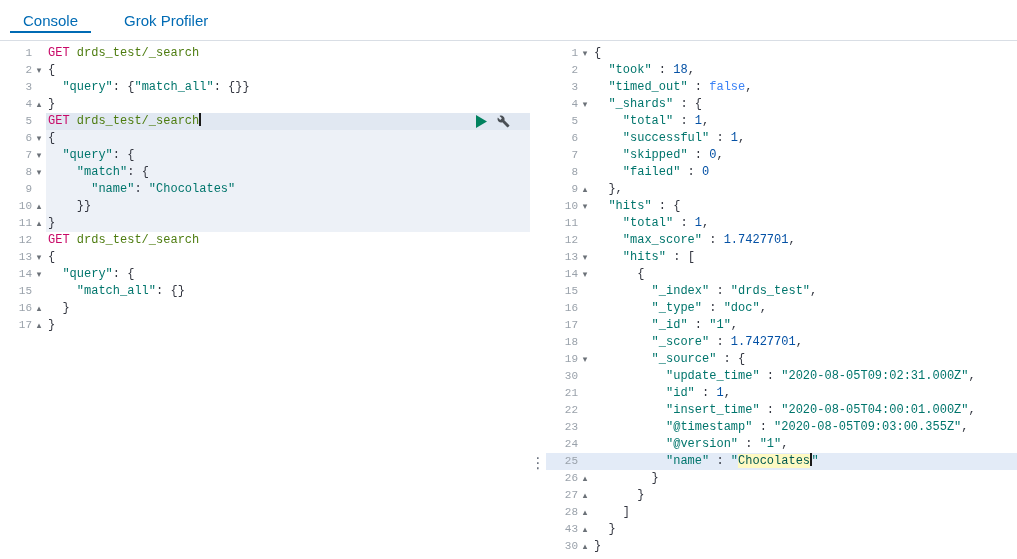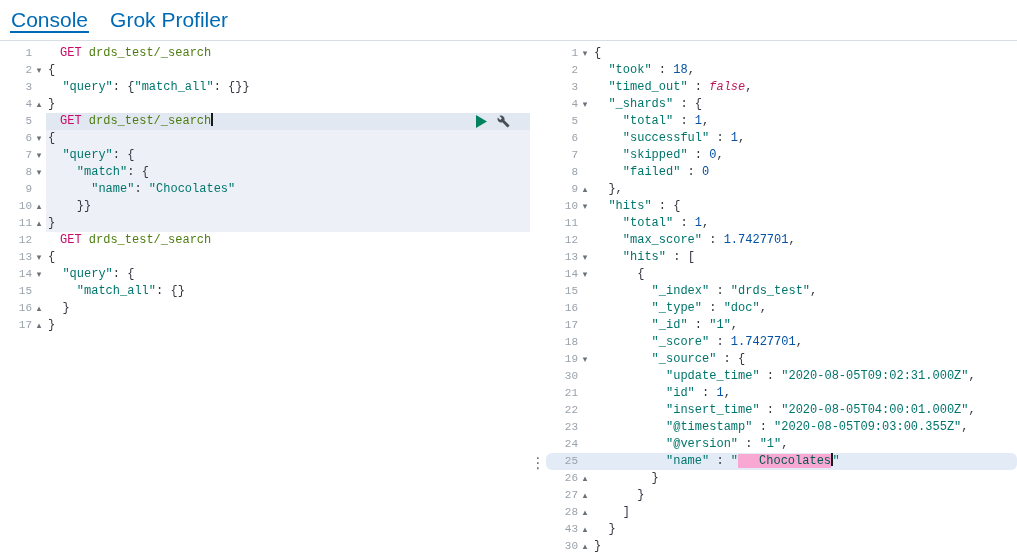--- a/index.html
+++ b/index.html
@@ -1,21 +1,21 @@
 <!DOCTYPE html>
 <html><head>
 <meta charset="utf-8">
 <style>
   * { margin:0; padding:0; box-sizing:border-box; }
   html,body { width:1017px; height:559px; background:#fff; overflow:hidden;
     font-family:"Liberation Sans","DejaVu Sans",sans-serif; }
 
   
   .topbar { height:41px; display:flex; align-items:stretch; border-bottom:1px solid #d9dee5; background:#fff; }
-  .tab { position:relative; display:flex; align-items:center; padding:0 11px; font-size:21px;
+  .tab { position:relative; display:flex; align-items:center; padding:0 23px; font-size:15px;
          color:#006bb4; cursor:pointer; white-space:nowrap; }
   .tab.active::after { content:""; position:absolute; left:10px; right:10px; bottom:7px; height:2px; background:#006bb4; }
 
   
   .editor { display:flex; height:518px; background:#fff; }
   .panel { padding-top:4px; font-family:"Liberation Mono","DejaVu Sans Mono",monospace;
            font-size:12px; line-height:17px; color:#343741; }
   .panel.left  { width:530px; flex:0 0 530px; }
   .divider { width:16px; flex:0 0 16px; position:relative; background:#fff; }
   .resizer { position:absolute; top:415px; left:50%; transform:translateX(-50%);
@@ -24,34 +24,34 @@
   .panel.right { flex:1; }
 
   .row { display:flex; height:17px; }
   .gutter-cell { width:46px; flex:0 0 46px; display:flex; justify-content:flex-end; align-items:center; }
   .ln { display:inline-block; min-width:26px; text-align:right; color:#9aa2ab; font-size:11px; }
   .fold { display:inline-block; width:14px; text-align:center; color:#6b7178; font-size:9px;
           font-family:"DejaVu Sans",sans-serif; cursor:pointer; }
   .code-cell { flex:1; white-space:pre; position:relative; padding-left:2px; }
 
   
-  .tk-method { color:#c80a68;margin-left:12px; }
+  .tk-method { color:#c80a68; }
   .tk-url    { color:#4d7c0f; }
   .tk-key    { color:#00756c; }
   .tk-str    { color:#00756c; }
   .tk-num    { color:#0451a5; }
-  .tk-bool   { color:#be185d;font-style:italic; }
+  .tk-bool   { color:#3b82f6; }
   .tk-punct  { color:#343741; }
-  .tk-sel    { color:#00584f; background:#f9a8d4;padding-left:21px; }
+  .tk-sel    { color:#00584f; background:#fef9c3; }
   .tk-cursor { display:inline-block; width:1.5px; height:13px; background:#1a1a1a; vertical-align:-2px; }
 
   
   .code-cell.hl-req { background:#edf1f7; }
   .code-cell.hl-cur { background:#e1e8f2; }
-  .row.hl-row       { background:#e3ebf7;border-radius:6px; }
+  .row.hl-row       { background:#e3ebf7; }
 
   
   .actions { position:absolute; right:20px; top:2px; display:flex; gap:10px; align-items:center; }
   .act-btn { background:none; border:none; padding:0; cursor:pointer; display:flex; align-items:center; height:13px; }
 </style>
 </head>
 <body>
 
 <div class="app">
 

